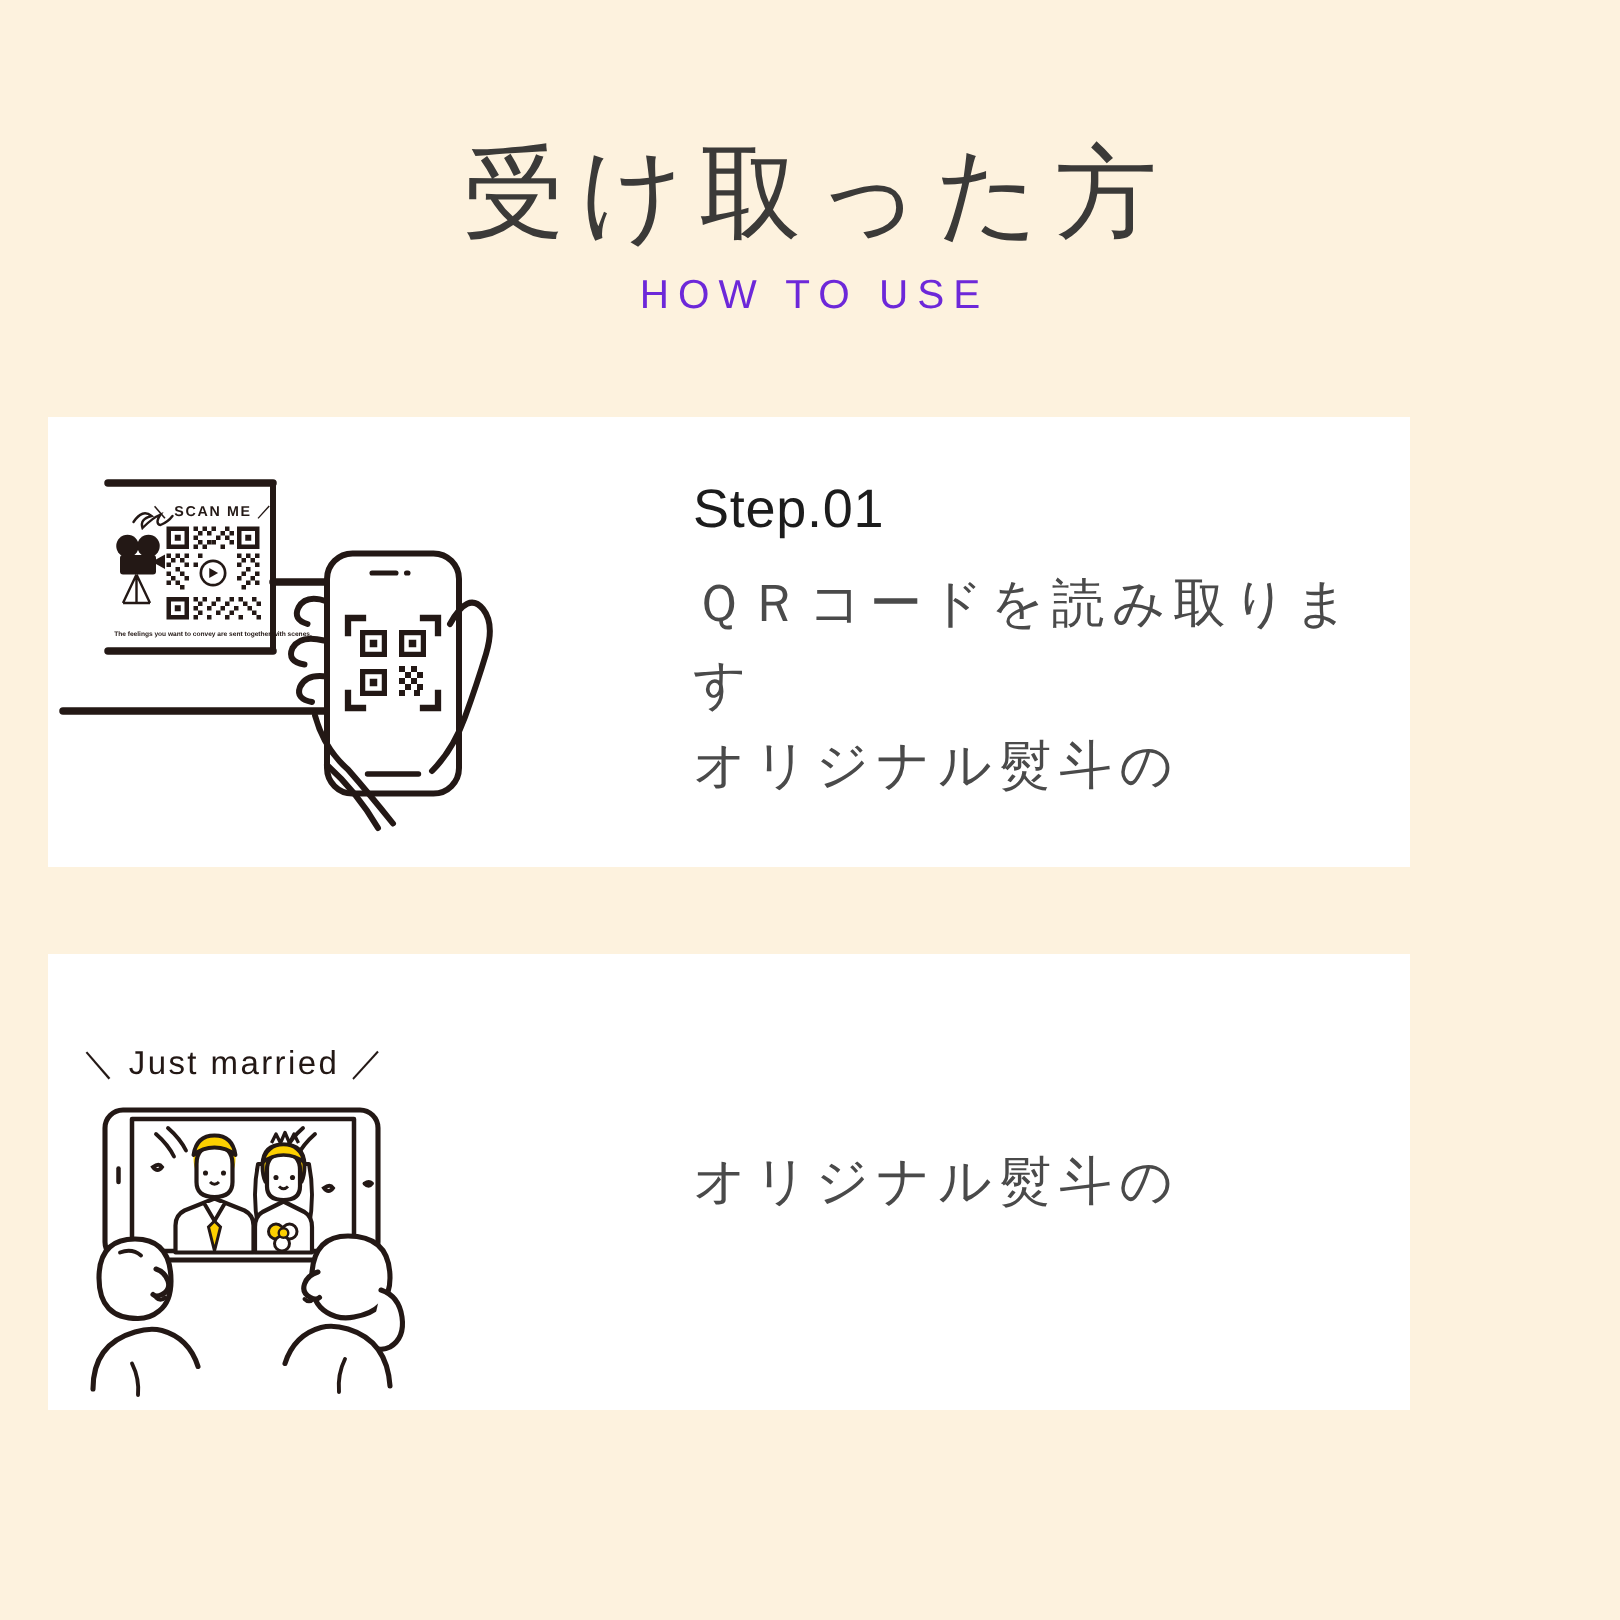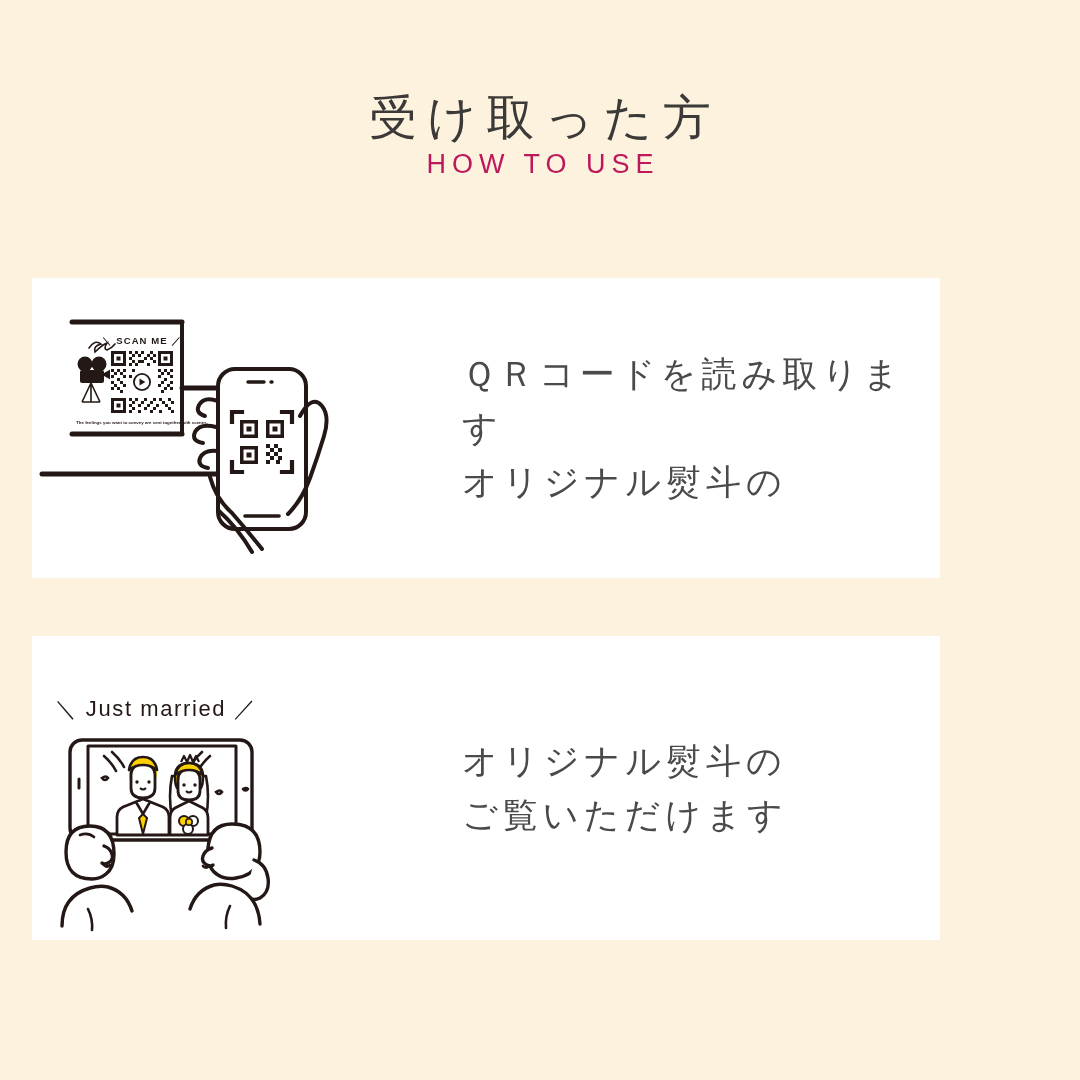--- a/index.html
+++ b/index.html
@@ -8,32 +8,32 @@
     background:#FDF2DE;
     font-family:"Liberation Sans","DejaVu Sans",sans-serif;
     overflow:hidden;
     position:relative;
   }
   .page{width:1080px;height:1080px;position:relative;box-sizing:border-box;}
 
   
   .header{padding-top:92px;text-align:center;}
   .title{
-    font-size:48px;
+    font-size:68px;
     color:#3b3a38;
     letter-spacing:10px;
     font-weight:400;
     line-height:1.1;
     margin:0;
     padding-left:10px;
   }
   .subtitle{
-    margin:4px 0 0 0;
+    margin:14px 0 0 0;
     font-size:27px;
-    color:#be185d;
+    color:#6d28d9;
     letter-spacing:6px;
     font-weight:400;
     padding-left:6px;
   }
 
   
   .card{
     position:absolute;
     left:32px;
     width:908px;
@@ -258,20 +258,21 @@
           <rect x="242" y="174" width="4" height="4"></rect>
           <rect x="238" y="178" width="4" height="4"></rect>
           <rect x="246" y="178" width="4" height="4"></rect>
           <rect x="234" y="182" width="4" height="4"></rect>
           <rect x="244" y="182" width="4" height="4"></rect>
         </g>
       </svg>
     </div>
 
     <div class="step-text">
+      <p class="step-label">Step.01</p>
       <p class="step-desc-line">ＱＲコードを読み取ります</p>
       <p class="step-desc-line">オリジナル熨斗の</p>
     </div>
   </div>
 
   <div class="card" id="card-2">
 
     <div class="illus">
       <svg viewBox="0 0 420 304" xmlns="http://www.w3.org/2000/svg">
 
@@ -348,17 +349,16 @@
           <path d="M177 230 q-3 3 -6 0" fill="none" stroke-width="2.6"></path>
           <path d="M222 224 q12 4 14 18 q2 14 -8 20 q-8 4 -14 -2" fill="#ffffff"></path>
           <path d="M228 288 q-2 -30 -28 -38 q-10 -3 -18 -1 q-18 5 -24 24" fill="#ffffff"></path>
           <path d="M198 270 q-5 10 -4 22" fill="none" stroke-width="2.6"></path>
         </g>
       </svg>
     </div>
 
     <div class="step-text">
       <p class="step-desc-line">オリジナル熨斗の</p>
-      <p class="step-desc-line">ご覧いただけます</p>
     </div>
   </div>
 
 </div>
 
 </body></html>

